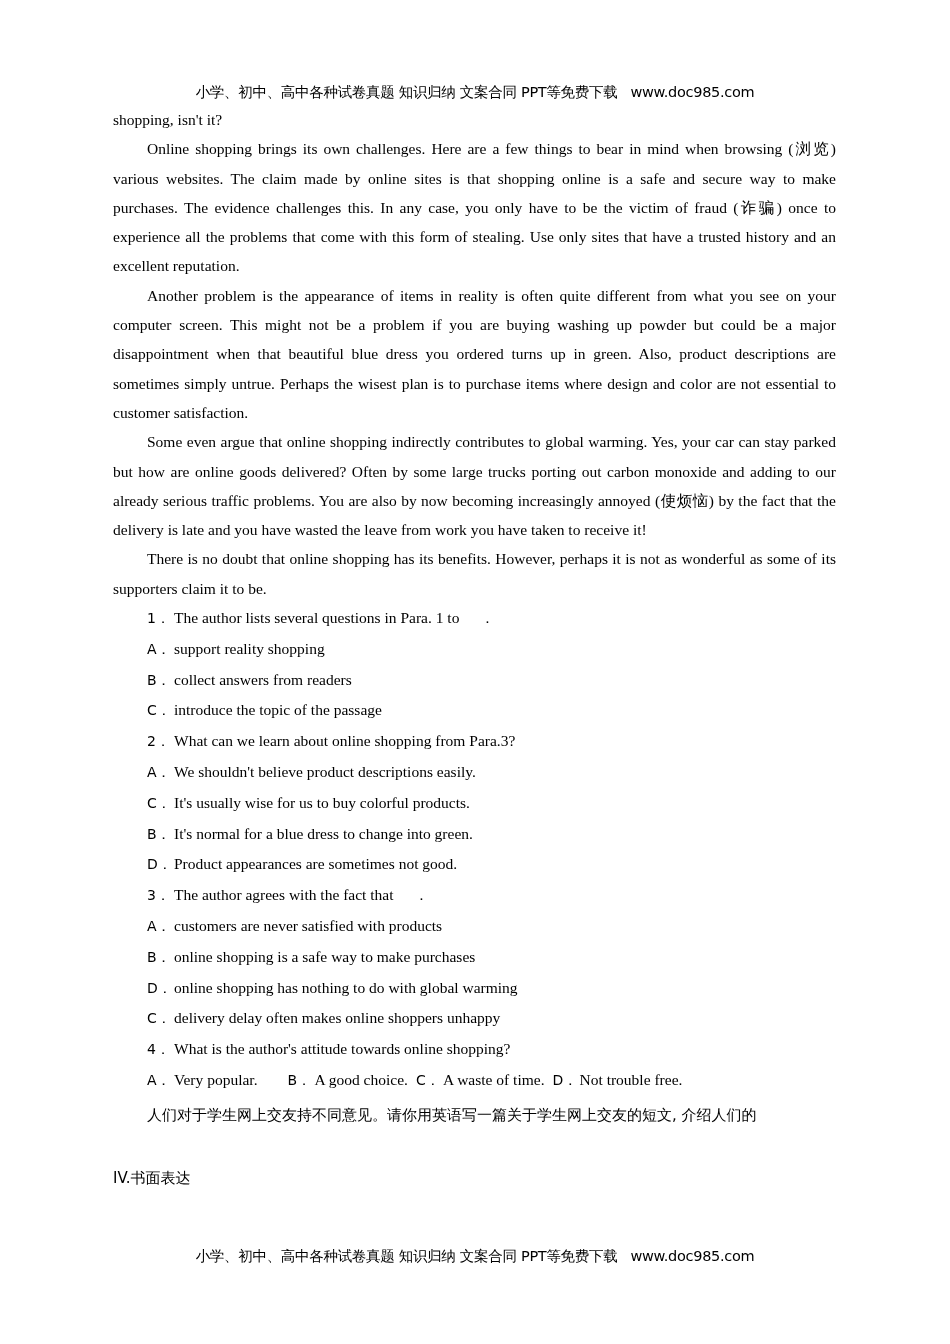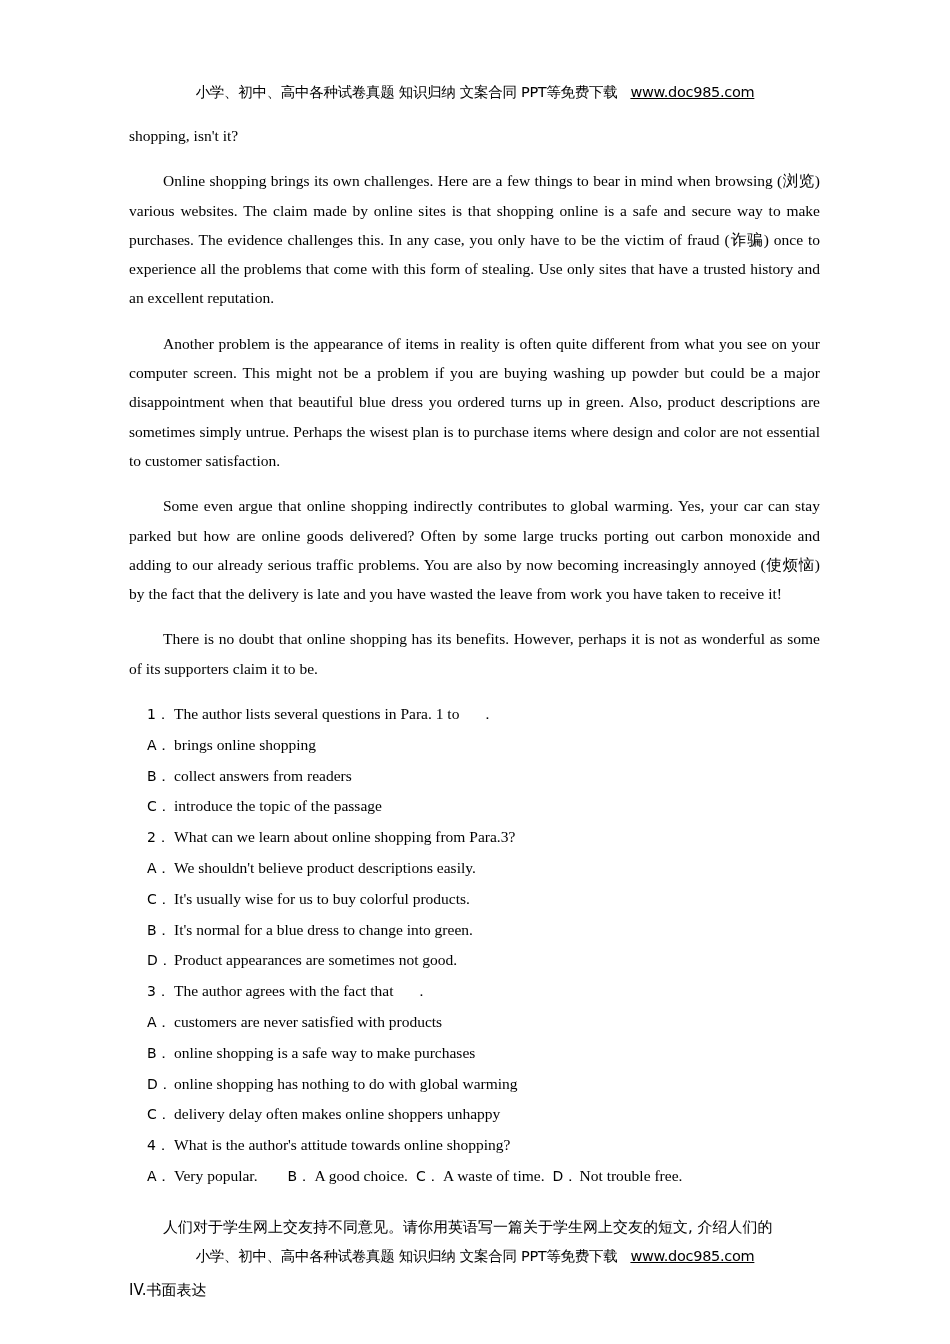--- a/index.html
+++ b/index.html
@@ -2,23 +2,23 @@
 <html><head>
   <meta charset="utf-8">
   <style>
     html, body { margin: 0; padding: 0; background: #ffffff; }
     body { width: 950px; height: 1344px; position: relative; overflow: hidden;
       font-family: "Liberation Serif", "DejaVu Serif", serif; color: #000; }
     .header, .footer { position: absolute; left: 0; width: 950px; text-align: center;
       font-family: "DejaVu Sans", "Liberation Sans", sans-serif; font-size: 14.5px; letter-spacing: -0.3px; }
     .header { top: 83px; }
     .footer { top: 1247px; }
-    .header .url, .footer .url { margin-left: 13px; text-decoration: underline; }
+    .header .url, .footer .url { margin-left: 13px; }
     .content { position: absolute; left: 113px; top: 105px; width: 723px; font-size: 15.5px; }
-    .para { line-height: 29.3px; text-align: justify; margin: 16px; }
+    .para { line-height: 29.3px; text-align: justify; margin: 0; }
     .para.indent { text-indent: 34px; font-family: Liberation Serif, serif; }
     .q { margin: 0; padding-left: 34px; line-height: 30.8px; white-space: pre; }
     .q .lbl { display: inline-block; width: 27px; font-family: "DejaVu Sans", sans-serif; font-size: 14px; }
     .q .opt { margin-right: 8px; margin-top: 29px; }
     .q .gap { display: inline-block; width: 26px; }
     .section { margin-top: 29px; line-height: 30px; }
     .cn { font-family: "DejaVu Sans", sans-serif; font-size: 15px; }
     .task { text-indent: 34px; line-height: 38px; }
   </style>
 </head>
@@ -30,21 +30,21 @@
 
 <div class="content">
   <p class="para">shopping, isn't it?</p>
   <p class="para indent">Online shopping brings its own challenges. Here are a few things to bear in mind when browsing (浏览) various websites. The claim made by online sites is that shopping online is a safe and secure way to make purchases. The evidence challenges this. In any case, you only have to be the victim of fraud (诈骗) once to experience all the problems that come with this form of stealing. Use only sites that have a trusted history and an excellent reputation.</p>
   <p class="para indent">Another problem is the appearance of items in reality is often quite different from what you see on your computer screen. This might not be a problem if you are buying washing up powder but could be a major disappointment when that beautiful blue dress you ordered turns up in green. Also, product descriptions are sometimes simply untrue. Perhaps the wisest plan is to purchase items where design and color are not essential to customer satisfaction.</p>
   <p class="para indent">Some even argue that online shopping indirectly contributes to global warming. Yes, your car can stay parked but how are online goods delivered? Often by some large trucks porting out carbon monoxide and adding to our already serious traffic problems. You are also by now becoming increasingly annoyed (使烦恼) by the fact that the delivery is late and you have wasted the leave from work you have taken to receive it!</p>
   <p class="para indent">There is no doubt that online shopping has its benefits. However, perhaps it is not as wonderful as some of its supporters claim it to be.</p>
 
   <div>
     <p class="q"><span class="lbl">1．</span><span>The author lists several questions in Para. 1 to</span><span class="gap"></span><span>.</span></p>
-    <p class="q"><span class="lbl">A．</span><span>brings online shopping</span></p>
+    <p class="q"><span class="lbl">A．</span><span>support reality shopping</span></p>
     <p class="q"><span class="lbl">B．</span><span>collect answers from readers</span></p>
     <p class="q"><span class="lbl">C．</span><span>introduce the topic of the passage</span></p>
   </div>
 
   <div>
     <p class="q"><span class="lbl">2．</span><span>What can we learn about online shopping from Para.3?</span></p>
     <p class="q"><span class="lbl">A．</span><span>We shouldn't believe product descriptions easily.</span></p>
     <p class="q"><span class="lbl">C．</span><span>It's usually wise for us to buy colorful products.</span></p>
     <p class="q"><span class="lbl">B．</span><span>It's normal for a blue dress to change into green.</span></p>
     <p class="q"><span class="lbl">D．</span><span>Product appearances are sometimes not good.</span></p>

